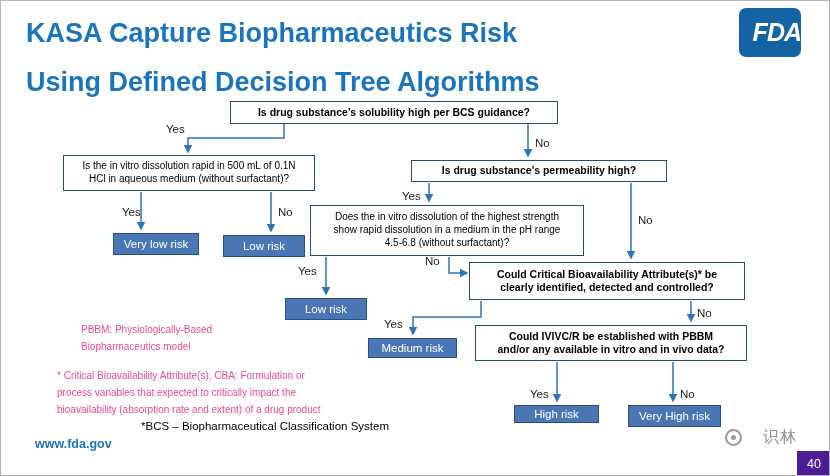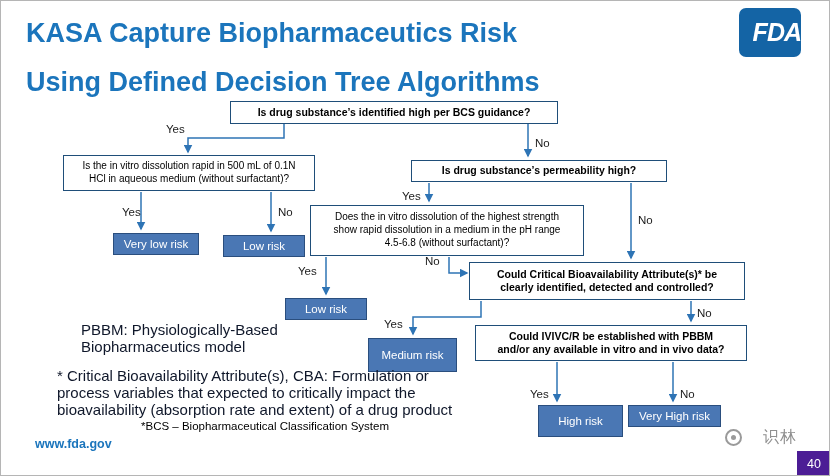--- a/index.html
+++ b/index.html
@@ -27,21 +27,21 @@
     white-space:pre-line; color:#000; overflow:hidden; padding:0 2px;
   }
   .q-bold { font-weight:bold; font-size:10.5px; }
   .risk-box {
     position:absolute; background:#4A77B4; border:1.2px solid #2A4E7E;
     color:#ffffff; display:flex; align-items:center; justify-content:center;
     font-size:11.5px; overflow:hidden;
   }
   .branch-label { position:absolute; font-size:11.5px; color:#1a1a1a; }
   svg.connectors { position:absolute; left:0; top:0; pointer-events:none; }
-  .note { position:absolute; font-size:15px; line-height:17px; white-space:pre-line; color:#0f172a; }
+  .note { position:absolute; font-size:10px; line-height:17px; white-space:pre-line; color:#ec4899; }
   .note-bcs { position:absolute; font-size:11.5px; color:#000; }
   .fda-url { position:absolute; left:34px; top:436px; font-size:12.5px; font-weight:bold; color:#1B75BC; }
   .watermark { position:absolute; left:724px; top:426px; display:flex; align-items:center; gap:21px; color:#8f8f8f; }
   .wm-icon { position:relative; width:17px; height:17px; border:2px solid #9a9a9a; border-radius:50%; display:inline-block; }
   .wm-icon::after { content:""; position:absolute; left:4px; top:4px; width:5px; height:5px; background:#9a9a9a; border-radius:50%; }
   .wm-text { font-size:16px; letter-spacing:1px; }
   .page-box {
     position:absolute; left:796px; top:450px; width:34px; height:26px;
     background:#4c1d95; color:#ffffff; font-size:12.5px;
     display:flex; align-items:center; justify-content:center;
@@ -73,42 +73,42 @@
       <path d="M630,182 V257" marker-end="url(#arrow)"></path>
       <path d="M325,256 V293" marker-end="url(#arrow)"></path>
       <path d="M448,256 V272 H466" marker-end="url(#arrow)"></path>
       <path d="M480,300 V316 H412 V333" marker-end="url(#arrow)"></path>
       <path d="M690,300 V320" marker-end="url(#arrow)"></path>
       <path d="M556,361 V400" marker-end="url(#arrow)"></path>
       <path d="M672,361 V400" marker-end="url(#arrow)"></path>
     </g>
   </svg>
 
-  <div class="q-box q-bold" style="left:229px; top:100px; width:328px; height:23px;">Is drug substance’s identified high per BCS guidance?</div>
+  <div class="q-box q-bold" style="left:229px; top:100px; width:328px; height:23px;">Is drug substance’s solubility high per BCS guidance?</div>
 
   <div class="q-box" style="left:62px; top:154px; width:252px; height:36px;">Is the in vitro dissolution rapid in 500 mL of 0.1N
 HCl in aqueous medium (without surfactant)?</div>
 
   <div class="q-box q-bold" style="left:410px; top:159px; width:256px; height:22px;">Is drug substance’s permeability high?</div>
 
   <div class="q-box" style="left:309px; top:204px; width:274px; height:51px;">Does the in vitro dissolution of the highest strength
 show rapid dissolution in a medium in the pH range
 4.5-6.8 (without surfactant)?</div>
 
   <div class="q-box q-bold" style="left:468px; top:261px; width:276px; height:38px;">Could Critical Bioavailability Attribute(s)* be
 clearly identified, detected and controlled?</div>
 
   <div class="q-box q-bold" style="left:474px; top:324px; width:272px; height:36px;">Could IVIVC/R be established with PBBM
 and/or any available in vitro and in vivo data?</div>
 
   <div class="risk-box" style="left:112px; top:232px; width:86px; height:22px;">Very low risk</div>
   <div class="risk-box" style="left:222px; top:234px; width:82px; height:22px;">Low risk</div>
   <div class="risk-box" style="left:284px; top:297px; width:82px; height:22px;">Low risk</div>
-  <div class="risk-box" style="left:367px; top:337px; width:89px; height:34px;">Medium risk</div>
-  <div class="risk-box" style="left:513px; top:404px; width:85px; height:32px;margin-left:24px;">High risk</div>
+  <div class="risk-box" style="left:367px; top:337px; width:89px; height:20px;">Medium risk</div>
+  <div class="risk-box" style="left:513px; top:404px; width:85px; height:18px;">High risk</div>
   <div class="risk-box" style="left:627px; top:404px; width:93px; height:22px;">Very High risk</div>
 
   <div class="branch-label" style="left:165px; top:122px;">Yes</div>
   <div class="branch-label" style="left:534px; top:136px;">No</div>
   <div class="branch-label" style="left:121px; top:205px;">Yes</div>
   <div class="branch-label" style="left:277px; top:205px;">No</div>
   <div class="branch-label" style="left:401px; top:189px;">Yes</div>
   <div class="branch-label" style="left:637px; top:213px;">No</div>
   <div class="branch-label" style="left:297px; top:264px;">Yes</div>
   <div class="branch-label" style="left:424px; top:254px;">No</div>

